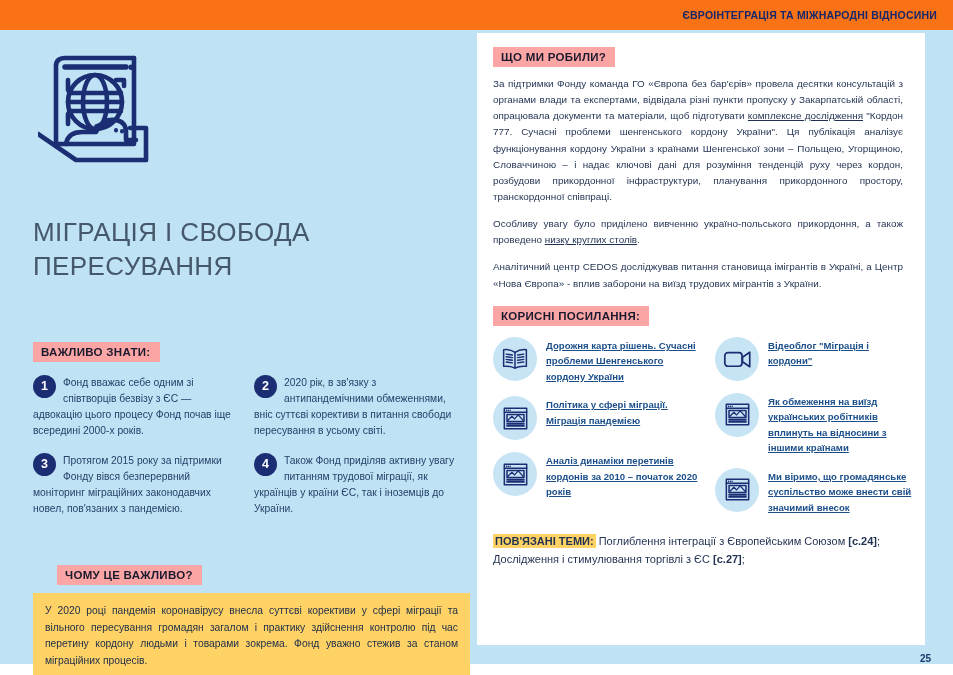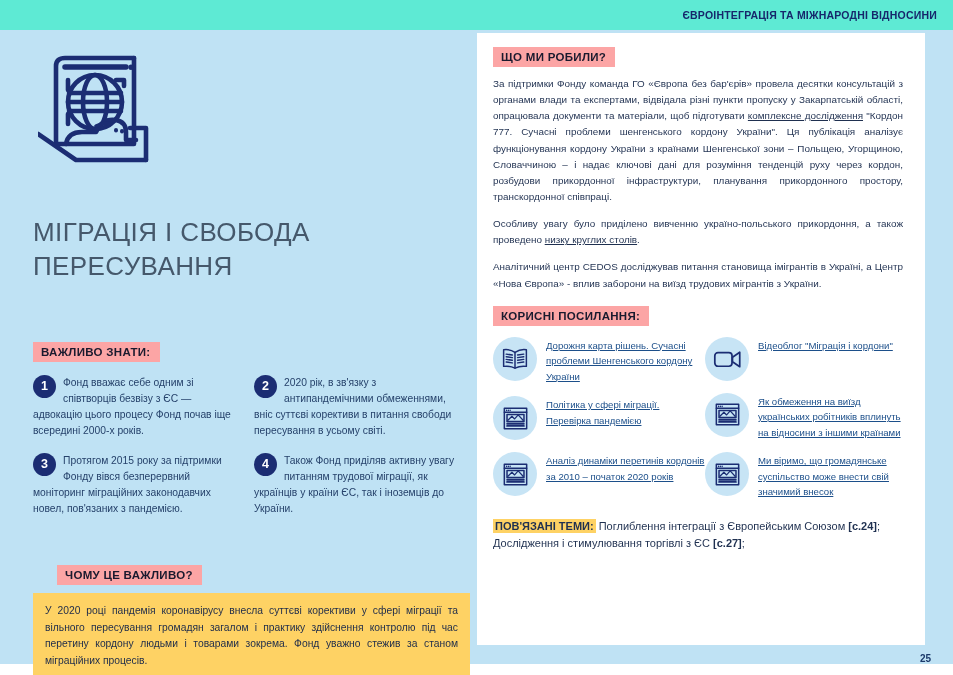--- a/index.html
+++ b/index.html
@@ -24,21 +24,21 @@
     left: 0; top: 11px;
     width: 953px; height: 653px;
     background: #bfe2f4;
   }
 
   
   .header-band {
     position: absolute;
     left: 0; top: 0;
     width: 953px; height: 30px;
-    background: #5eead4;
+    background: #f97316;
     display: flex;
     align-items: center;
     justify-content: flex-end;
   }
   .header-title {
     font-size: 10.5px;
     font-weight: bold;
     letter-spacing: 0.2px;
     color: #16276b;
     padding-right: 16px;
@@ -151,21 +151,22 @@
     text-decoration: underline;
     color: #1f3050;
   }
 
   .korisni-wrap { margin: 14px 0 11px 0; }
 
   
   .links-grid {
     display: grid;
     grid-template-columns: 212px 198px;
-    column-gap: 0;
+    column-gap: 10px;
+    font-weight: bold;
   }
   .link-col { display: flex; flex-direction: column; }
   .link-item {
     display: flex;
     align-items: flex-start;
     margin-bottom: 12px;
   }
   .link-circle {
     flex: 0 0 auto;
     width: 44px; height: 44px;
@@ -306,21 +307,21 @@
           <span class="link-circle">
             <svg viewBox="0 0 30 28" width="27" height="25" fill="none" stroke="#1b2d73" stroke-width="1.7" stroke-linecap="round" stroke-linejoin="round">
               <rect x="2.5" y="2.5" width="25" height="23"></rect>
               <path d="M2.5 7 L27.5 7"></path>
               <path d="M5 4.8 L5 5 M7 4.8 L7 5 M9 4.8 L9 5" stroke-width="1.5"></path>
               <rect x="5.5" y="9.5" width="19" height="8"></rect>
               <path d="M6.5 16 L11 11.5 L14 14.5 L18 10 L23.5 16" stroke-width="1.4"></path>
               <path d="M5.5 20 L24.5 20 M5.5 22.3 L24.5 22.3" stroke-width="1.9"></path>
             </svg>
           </span>
-          <span class="link-text">Політика у сфері міграції. Перевірка пандемією</span>
+          <span class="link-text">Політика у сфері міграції. Міграція пандемією</span>
         </div>
 
         <div class="link-item">
           <span class="link-circle">
             <svg viewBox="0 0 30 28" width="27" height="25" fill="none" stroke="#1b2d73" stroke-width="1.7" stroke-linecap="round" stroke-linejoin="round">
               <rect x="2.5" y="2.5" width="25" height="23"></rect>
               <path d="M2.5 7 L27.5 7"></path>
               <path d="M5 4.8 L5 5 M7 4.8 L7 5 M9 4.8 L9 5" stroke-width="1.5"></path>
               <rect x="5.5" y="9.5" width="19" height="8"></rect>
               <path d="M6.5 16 L11 11.5 L14 14.5 L18 10 L23.5 16" stroke-width="1.4"></path>

